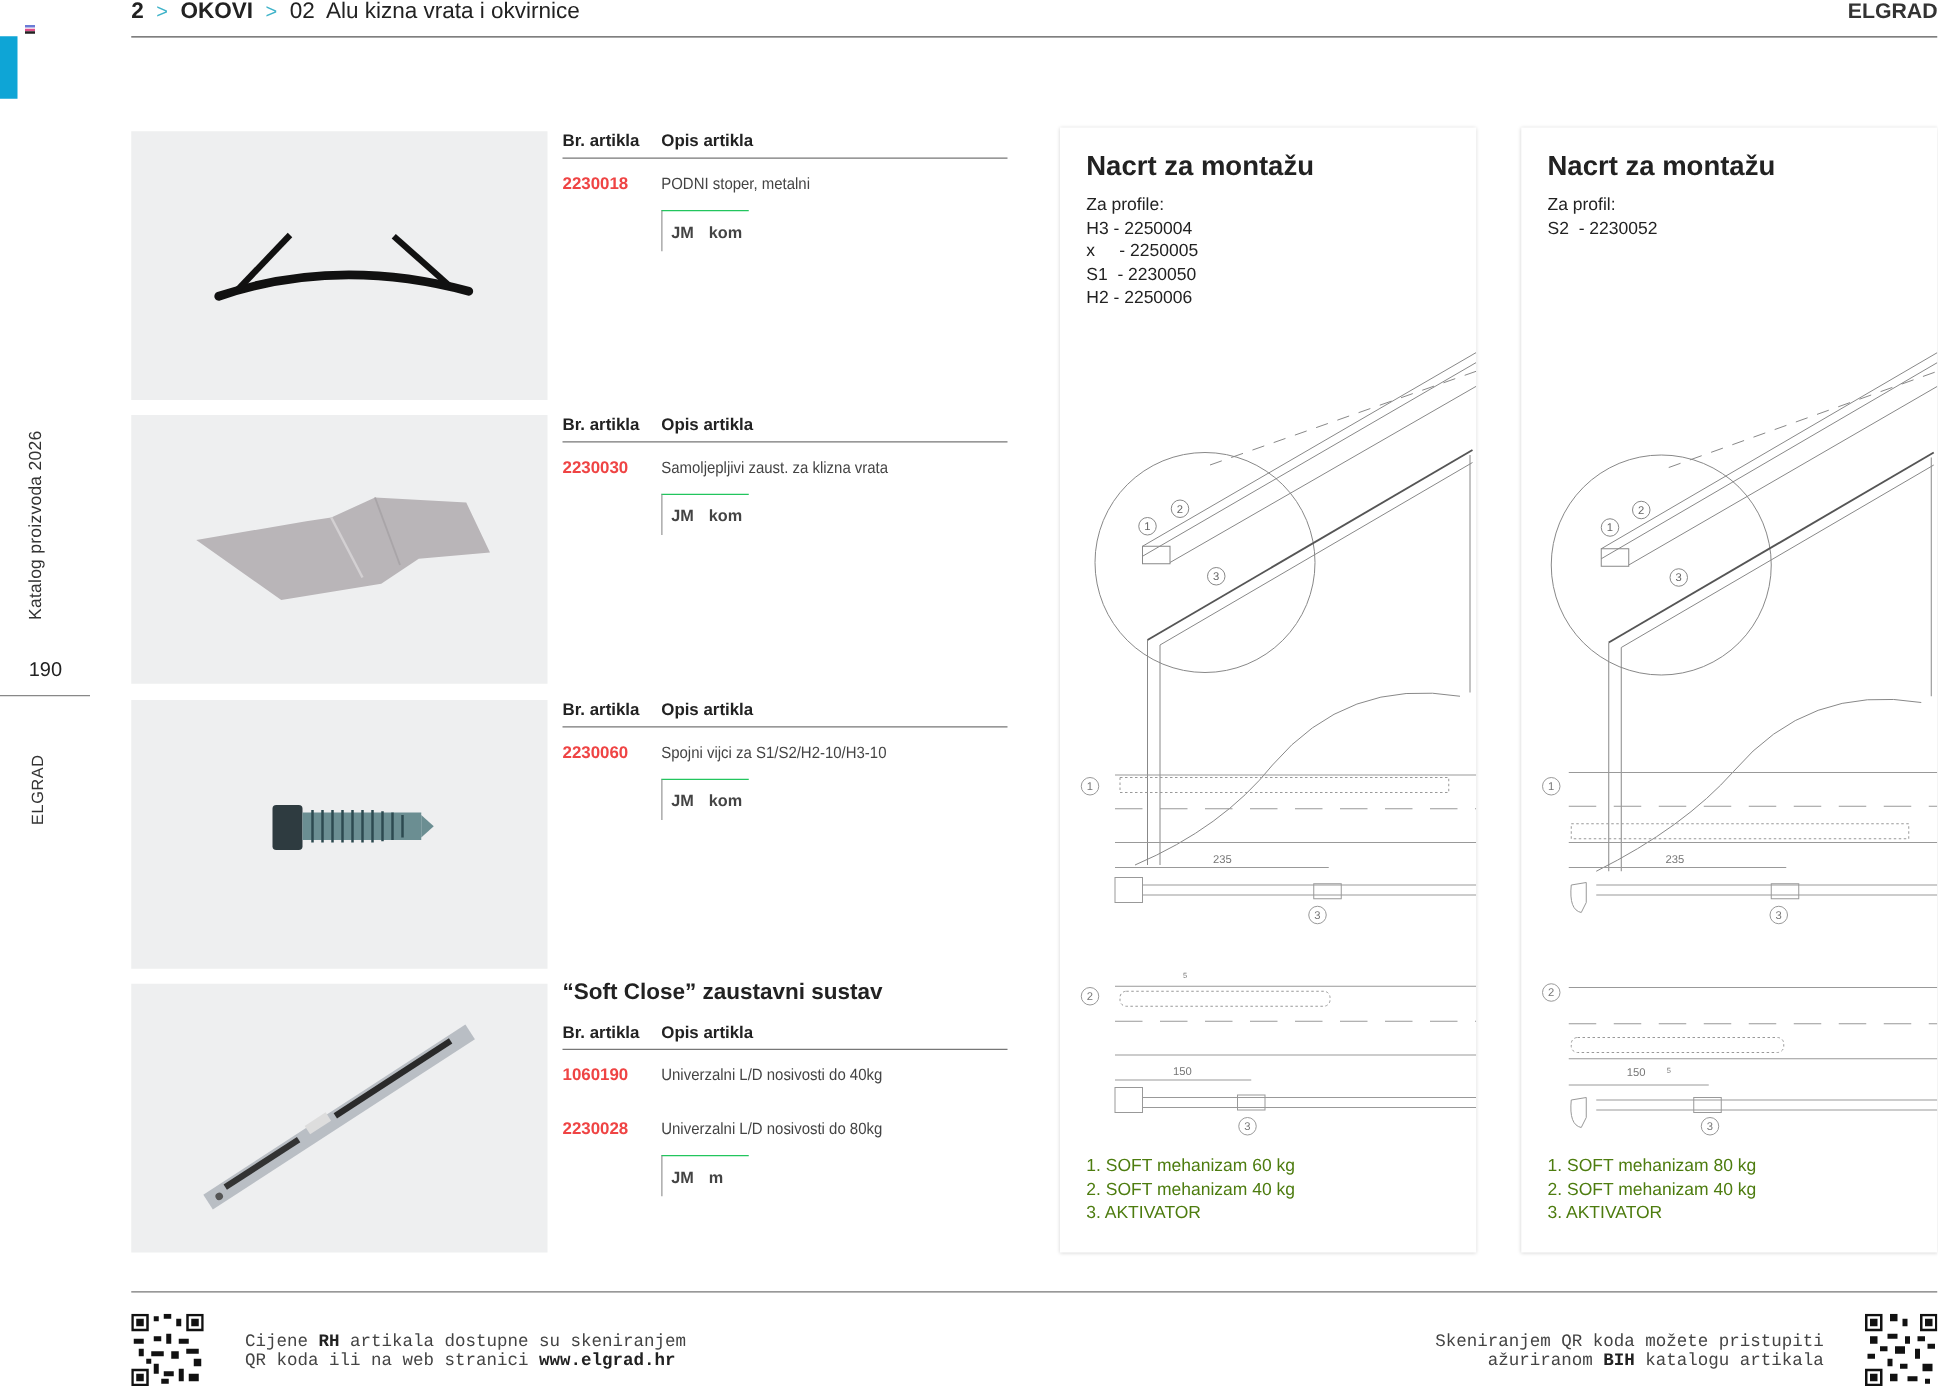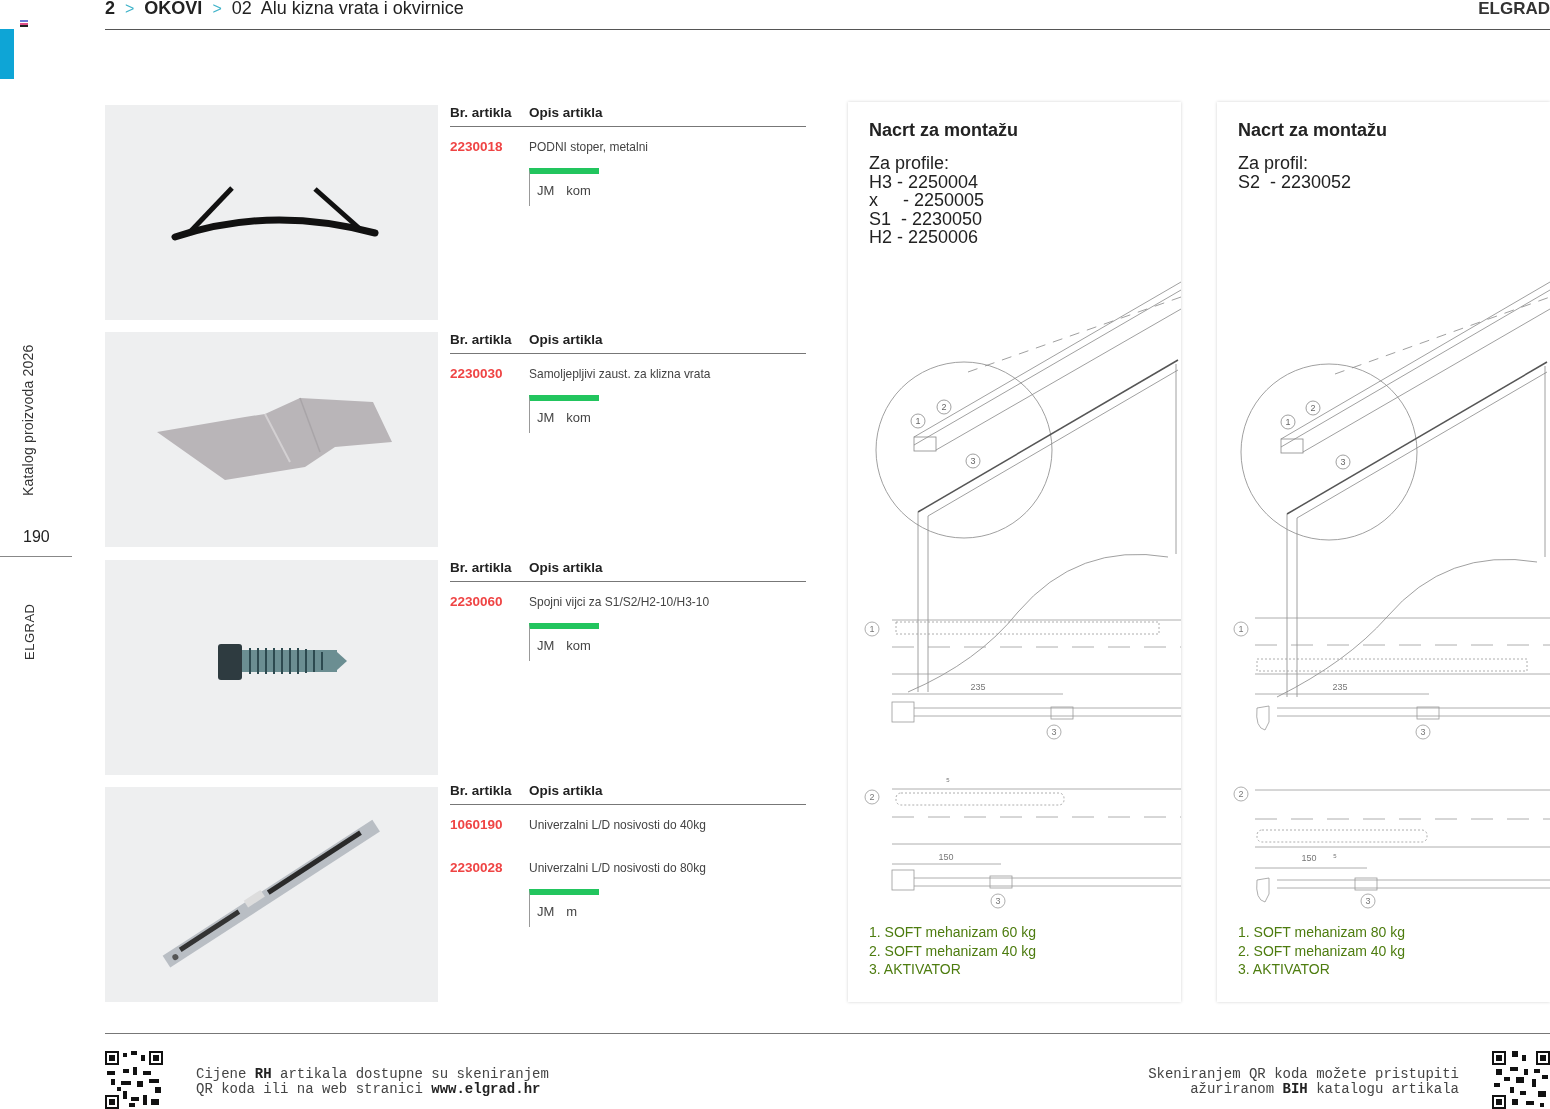--- a/index.html
+++ b/index.html
@@ -27,26 +27,26 @@
   
   .prod { position: absolute; left: 105px; width: 702px; height: 215px; padding-left: 12px; }
   .prod .photo { position: absolute; left: 0; top: 0; width: 333px; height: 215px; background: #eeeff0; overflow: hidden; }
   .prod .info { position: absolute; left: 345px; top: 0; width: 356px; }
   .sec-title { font-size: 18px; font-weight: bold; color: #222; margin-bottom: 14px; }
   .thead { display: flex; font-size: 13.5px; font-weight: bold; color: #222; padding-bottom: 6px; border-bottom: 1.5px solid #777; }
   .thead .c1 { width: 79px; }
   .trow { display: flex; margin-top: 12px; font-size: 13.5px; align-items: baseline; }
   .trow .c1 { width: 79px; font-weight: bold; color: #ef4444; }
   .trow .c2 { color: #444; font-size: 13px; transform: scaleX(0.92); transform-origin: left; white-space: nowrap; }
-  .jm { display: inline-flex; gap: 12px; margin-left: 79px; margin-top: 14px; padding: 9px 0 8px 7px; border-left: 1px solid #999; border-top: 6px solid #22c55e; width: 70px; font-size: 13px; color: #444; }
+  .jm { display: inline-flex; gap: 12px; margin-left: 79px; margin-top: 14px; padding: 9px 0 8px 7px; border-left: 1px solid #999; border-top: 1px solid #22c55e; width: 70px; font-size: 13px; color: #444; font-weight: bold; }
 
   
   .panel { position: absolute; top: 102px; width: 333px; height: 900px; background: #fff; box-shadow: 0 0 3px rgba(0,0,0,0.18); overflow: hidden; }
-  .panel .title { position: absolute; left: 21px; top: 18px; font-size: 18px; font-weight: bold; color: #222; }
-  .panel .profiles { position: absolute; left: 21px; top: 52px; font-size: 18px; line-height: 18.5px; color: #222; white-space: pre; }
+  .panel .title { position: absolute; left: 21px; top: 18px; font-size: 22px; font-weight: bold; color: #222; }
+  .panel .profiles { position: absolute; left: 21px; top: 52px; font-size: 14px; line-height: 18.5px; color: #222; white-space: pre; }
   .panel .legend { position: absolute; left: 21px; top: 821px; font-size: 14px; line-height: 18.5px; color: #4d7c0f; }
   .panel svg { position: absolute; left: 0; top: 0; }
 
   
   .footer-rule { position: absolute; left: 105px; top: 1033px; width: 1445px; height: 1px; background: #777; }
   .qr { position: absolute; width: 58px; height: 58px; }
   .foot-text { position: absolute; font-size: 14px; line-height: 15px; color: #444; font-family: Liberation Mono, monospace; }
   .foot-text b { color: #222; }
 </style>
 </head>
@@ -164,20 +164,21 @@
       <g transform="rotate(-33 166 108)">
         <rect x="42" y="100" width="250" height="14" fill="#b9bec4"></rect>
         <rect x="60" y="102" width="70" height="5" fill="#333"></rect>
         <rect x="165" y="102" width="110" height="5" fill="#2a2a2a"></rect>
         <rect x="140" y="98" width="20" height="8" fill="#ddd"></rect>
         <circle cx="52" cy="108" r="3" fill="#555"></circle>
       </g>
     </svg>
   </div>
   <div class="info" style="top:-4px">
+    <div class="sec-title">“Soft Close” zaustavni sustav</div>
     <div class="thead">
       <span class="c1">Br. artikla</span>
       <span>Opis artikla</span>
     </div>
     <div class="trow">
       <span class="c1">1060190</span>
       <span class="c2">Univerzalni L/D nosivosti do 40kg</span>
     </div>
     <div class="trow" style="margin-top:28px">
       <span class="c1">2230028</span>

